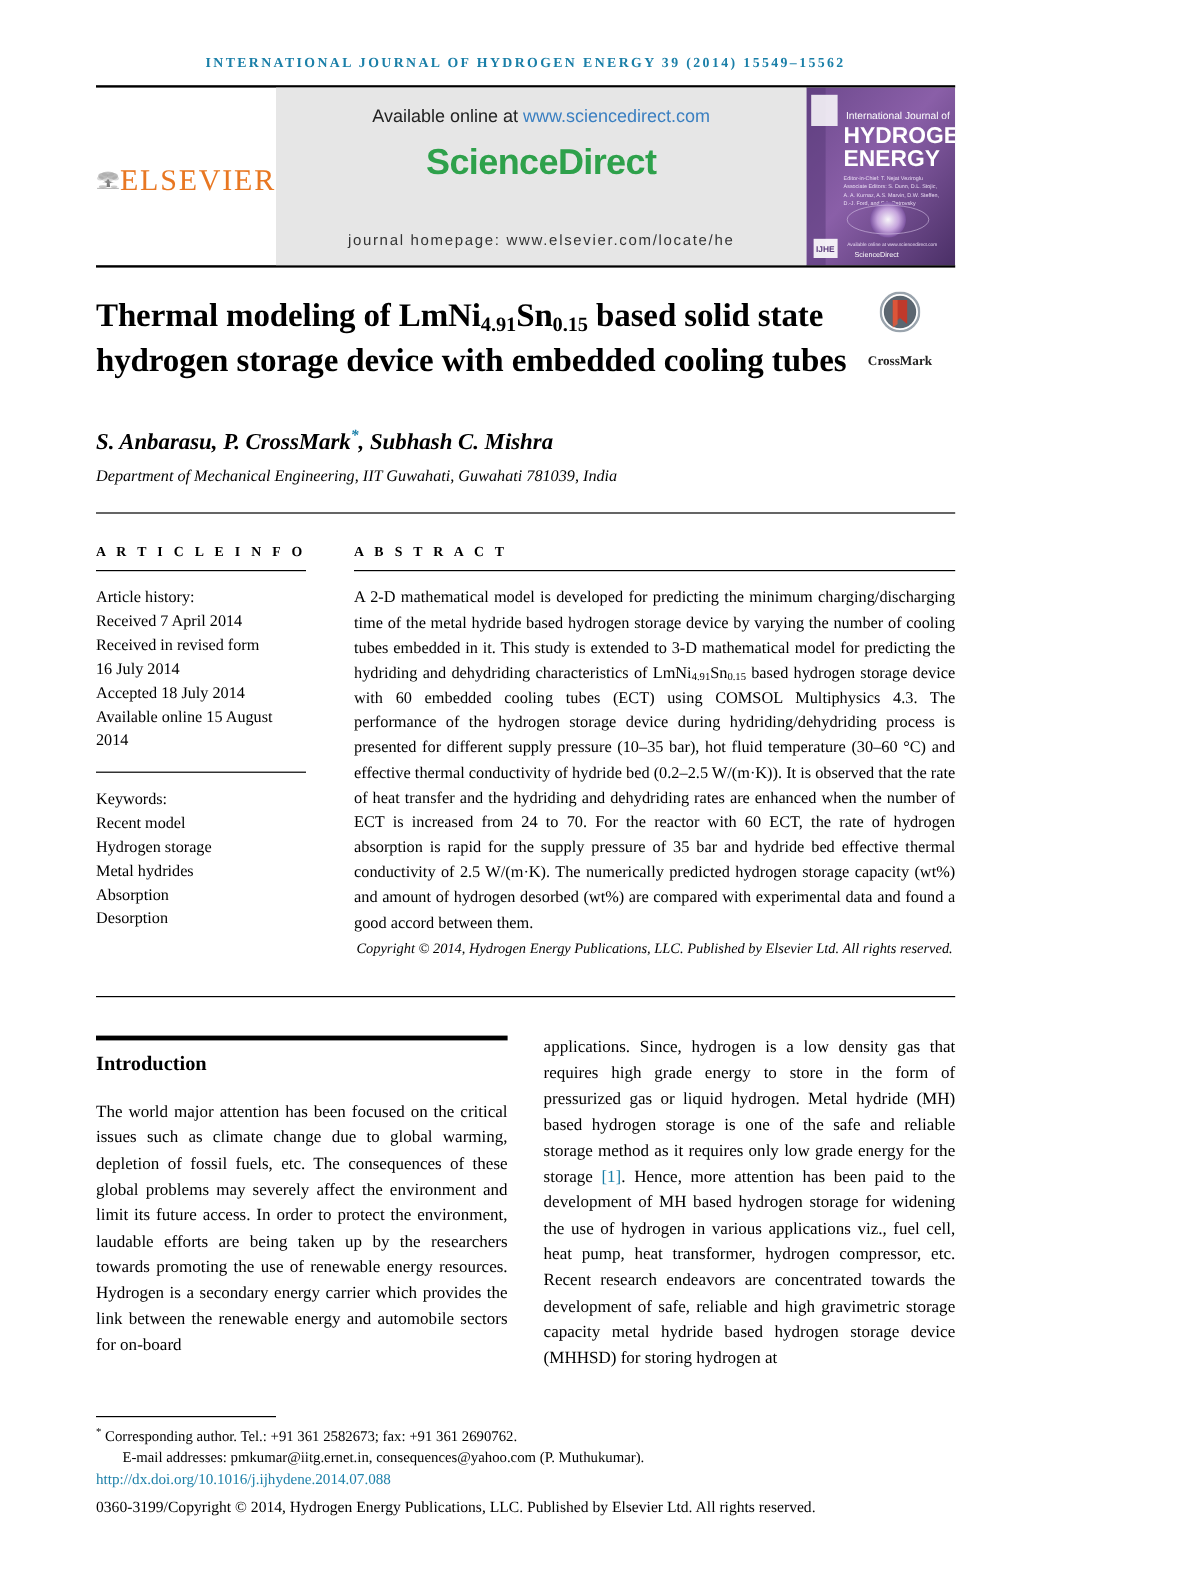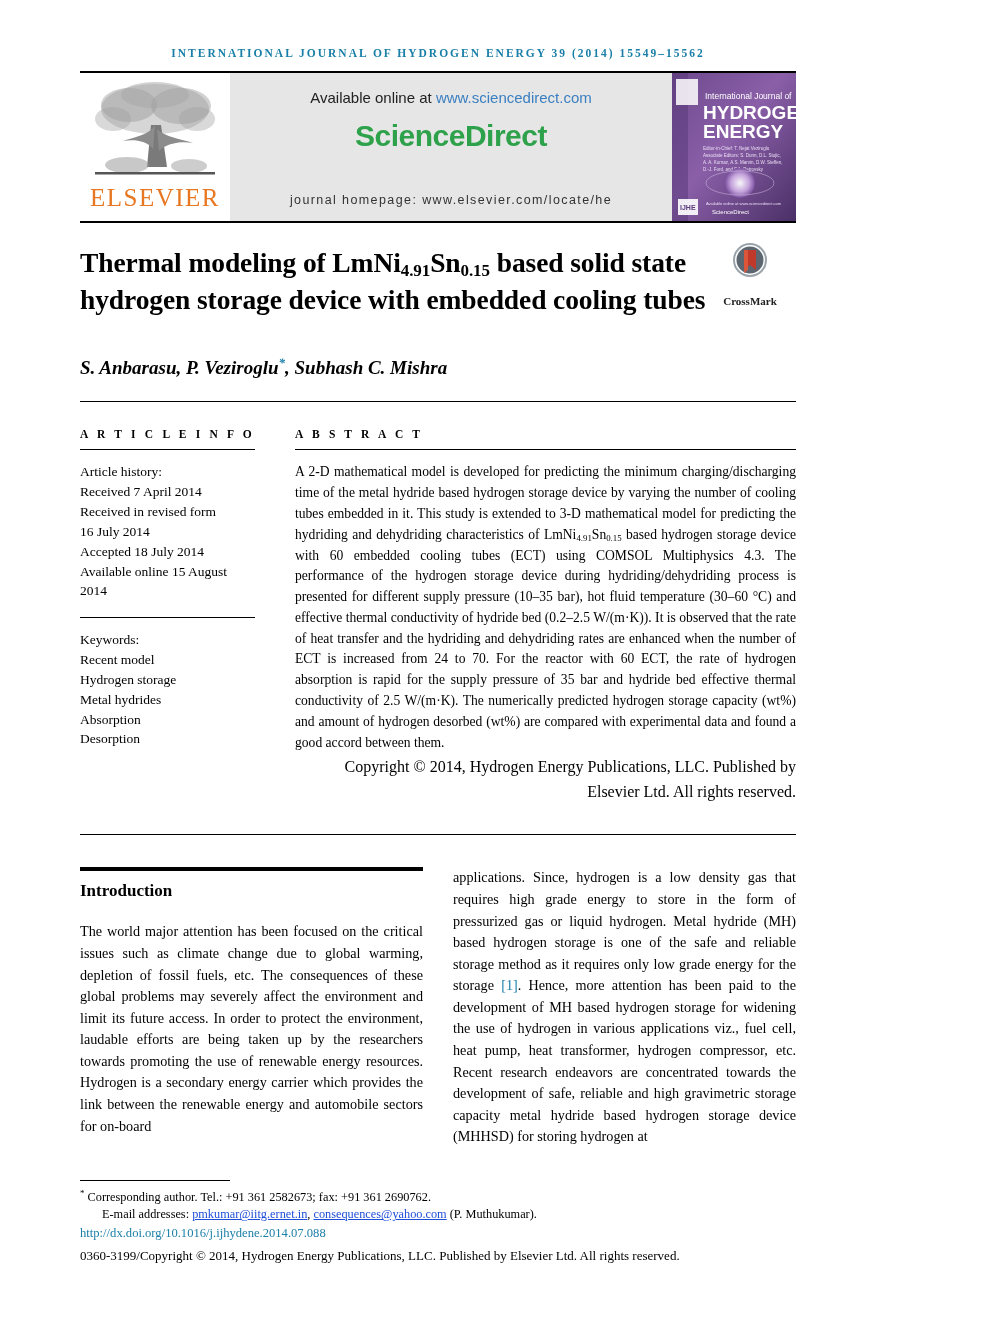--- a/index.html
+++ b/index.html
@@ -43,21 +43,20 @@
   .masthead {
     display: flex;
     align-items: stretch;
     height: 148px;
     margin-top: 0px;
   }
   .elsevier-logo {
     width: 150px;
     flex: 0 0 150px;
     display: flex;
-    flex-direction: column;
     align-items: center;
     justify-content: flex-start;
     padding-top: 6px;
     box-sizing: border-box;
   }
   .tree-svg { display:block; }
   .elsevier-word {
     font-family: "Liberation Serif", serif;
     color: #E87722;
     font-size: 25px;
@@ -203,24 +202,25 @@
     font-size: 13.6px;
     line-height: 1.53;
     text-align: justify;
   }
   .abstract-body sub {
     font-size: 0.65em;
     vertical-align: -0.22em;
   }
   .copyright-line {
     font-family: "Liberation Serif", serif;
-    font-size: 16px;
+    font-size: 12px;
     line-height: 1.53;
-    text-align: right;
+    text-align: center;
     margin-top: 2px;
+    font-style: italic;
   }
   .rule-after-abstract {
     border-top: 1.5px solid #000;
     margin-top: 30px;
   }
 
   
   .body-cols {
     display: flex;
     margin-top: 32px;
@@ -261,21 +261,21 @@
     width: 150px;
     margin-bottom: 6px;
   }
   .footer-line {
     font-family: "Liberation Serif", serif;
     font-size: 12.3px;
     line-height: 1.42;
   }
   .footer-corr { padding-left: 10px; text-indent: -10px; }
   .footer-email { padding-left: 22px; }
-  .link { color: #1d4ed8; text-decoration: underline; }
+  .link { color: #000000; }
   .footer-doi { color: #1a7fa8; font-size: 12.6px; margin-top: 1px; }
   .footer-issn { font-size: 13px; margin-top: 4px; }
   .star { font-size: 9px; vertical-align: super; }
 </style>
 </head>
 <body>
 
 <div class="page">
 
   <div class="running-head">INTERNATIONAL JOURNAL OF HYDROGEN ENERGY 39 (2014) 15549–15562</div>
@@ -353,22 +353,23 @@
     <div class="crossmark">
       <svg width="34" height="34" viewBox="0 0 34 34">
         <circle cx="17" cy="17" r="16" fill="#ffffff" stroke="#9aa4ad" stroke-width="2"></circle>
         <circle cx="17" cy="17" r="13.5" fill="#5b6670"></circle>
         <path d="M11 7 h12 v20 l-6 -5 l-6 5 z" fill="#c0392b"></path>
         <path d="M11 7 h4 v20 l-4 3.2 z" fill="#e05a3c" opacity="0.85"></path>
       </svg>
       <div class="crossmark-label">CrossMark</div>
     </div>
 
-    <div class="authors"><span>S. Anbarasu, P. Veziroglu</span><span class="corr-star">*</span><span>, Subhash C. Mishra</span></div>
-
+    <div class="authors"><span>S. Anbarasu, P. CrossMark</span><span class="corr-star">*</span><span>, Subhash C. Mishra</span></div>
+
+    <div class="affiliation">Department of Mechanical Engineering, IIT Guwahati, Guwahati 781039, India</div>
   </div>
 
   <div class="rule-after-affil"></div>
 
   <div class="info-abstract">
 
     <div class="col-info">
       <div class="sec-head">A R T I C L E  I N F O</div>
       <div class="sec-rule"></div>
       <div class="info-line">Article history:</div>

